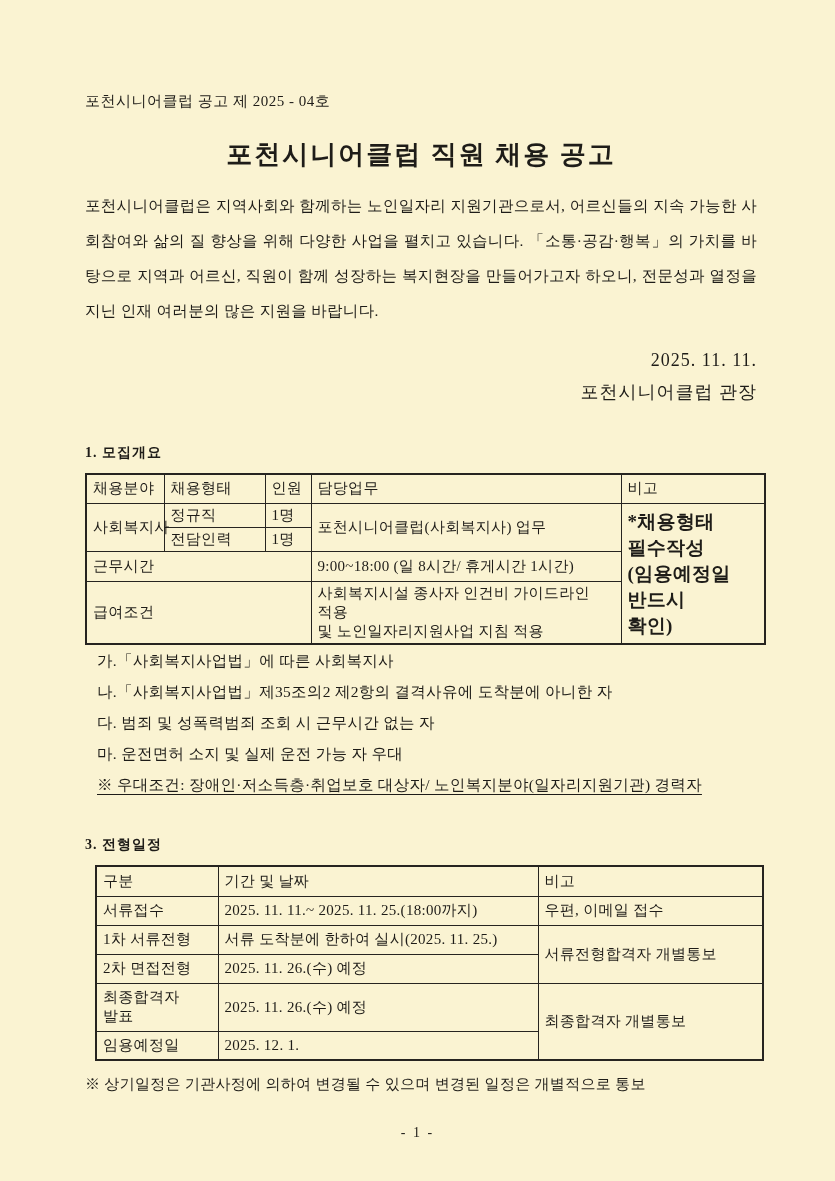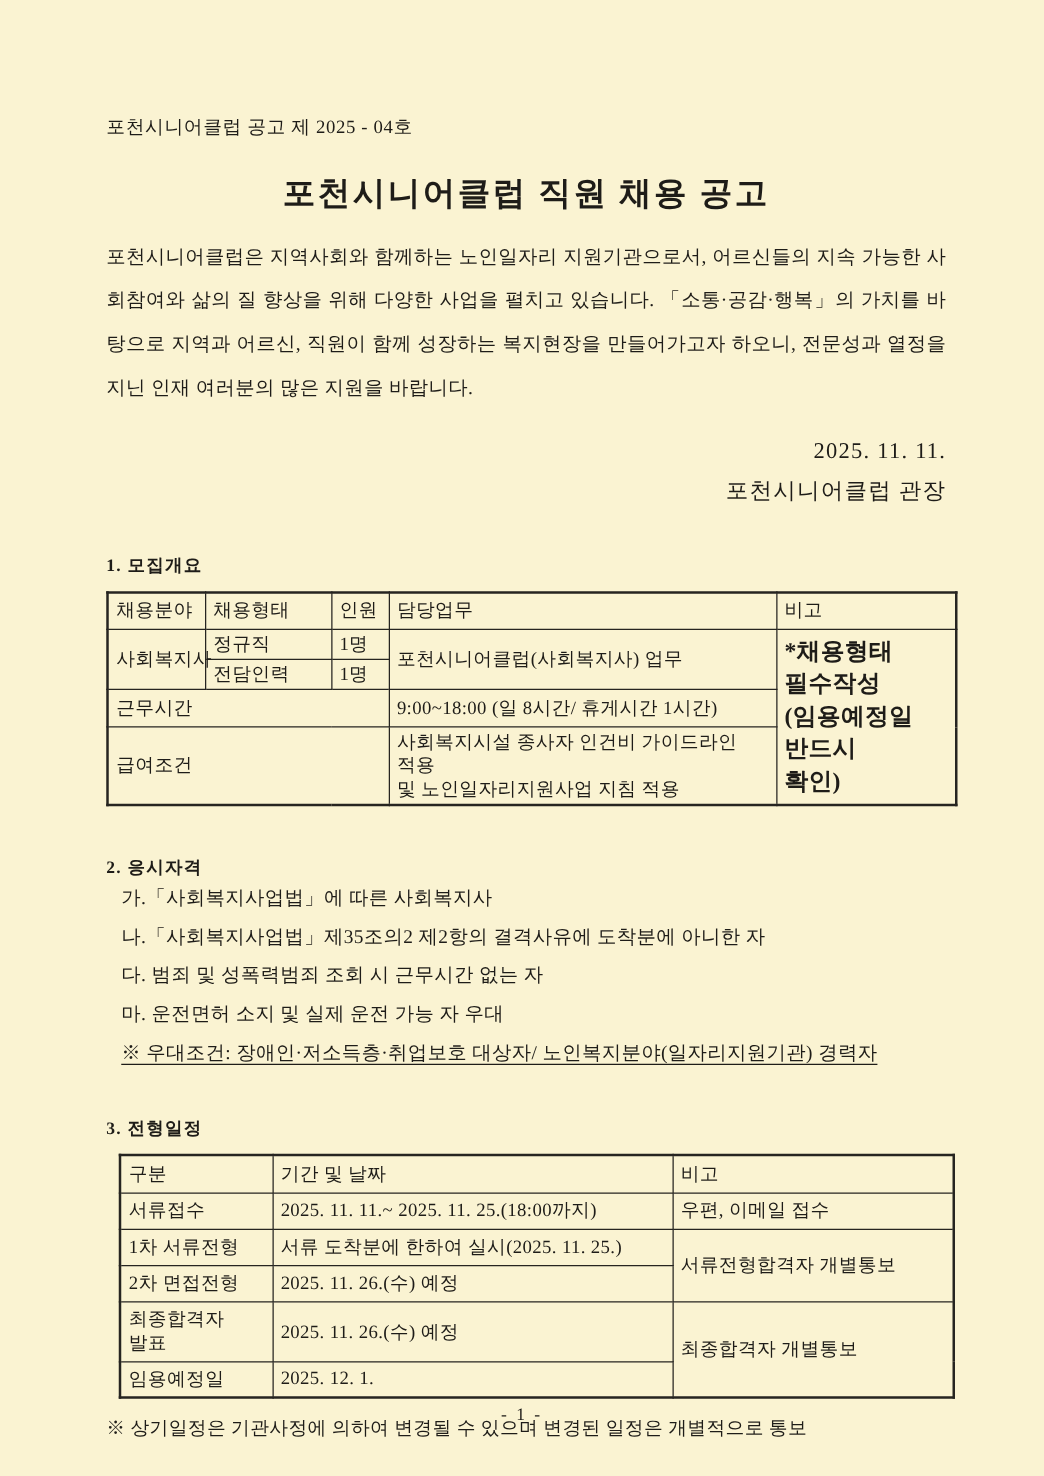--- a/index.html
+++ b/index.html
@@ -161,21 +161,20 @@
       <td>9:00~18:00 (일 8시간/ 휴게시간 1시간)</td>
     </tr>
     <tr>
       <td class="h48" colspan="3">급여조건</td>
       <td>사회복지시설 종사자 인건비 가이드라인 적용
 및 노인일자리지원사업 지침 적용</td>
     </tr>
   </tbody>
     </table>
 
-  <div class="section-heading sec2">2. 응시자격</div>
 
   <div class="qual-list">
     <div>가.「사회복지사업법」에 따른 사회복지사</div>
     <div>나.「사회복지사업법」제35조의2 제2항의 결격사유에 도착분에 아니한 자</div>
     <div>다. 범죄 및 성폭력범죄 조회 시 근무시간 없는 자</div>
     <div>마. 운전면허 소지 및 실제 운전 가능 자 우대</div>
     <div class="preferred">※ 우대조건: 장애인·저소득층·취업보호 대상자/ 노인복지분야(일자리지원기관) 경력자</div>
   </div>
 
   <div class="section-heading sec3">3. 전형일정</div>

